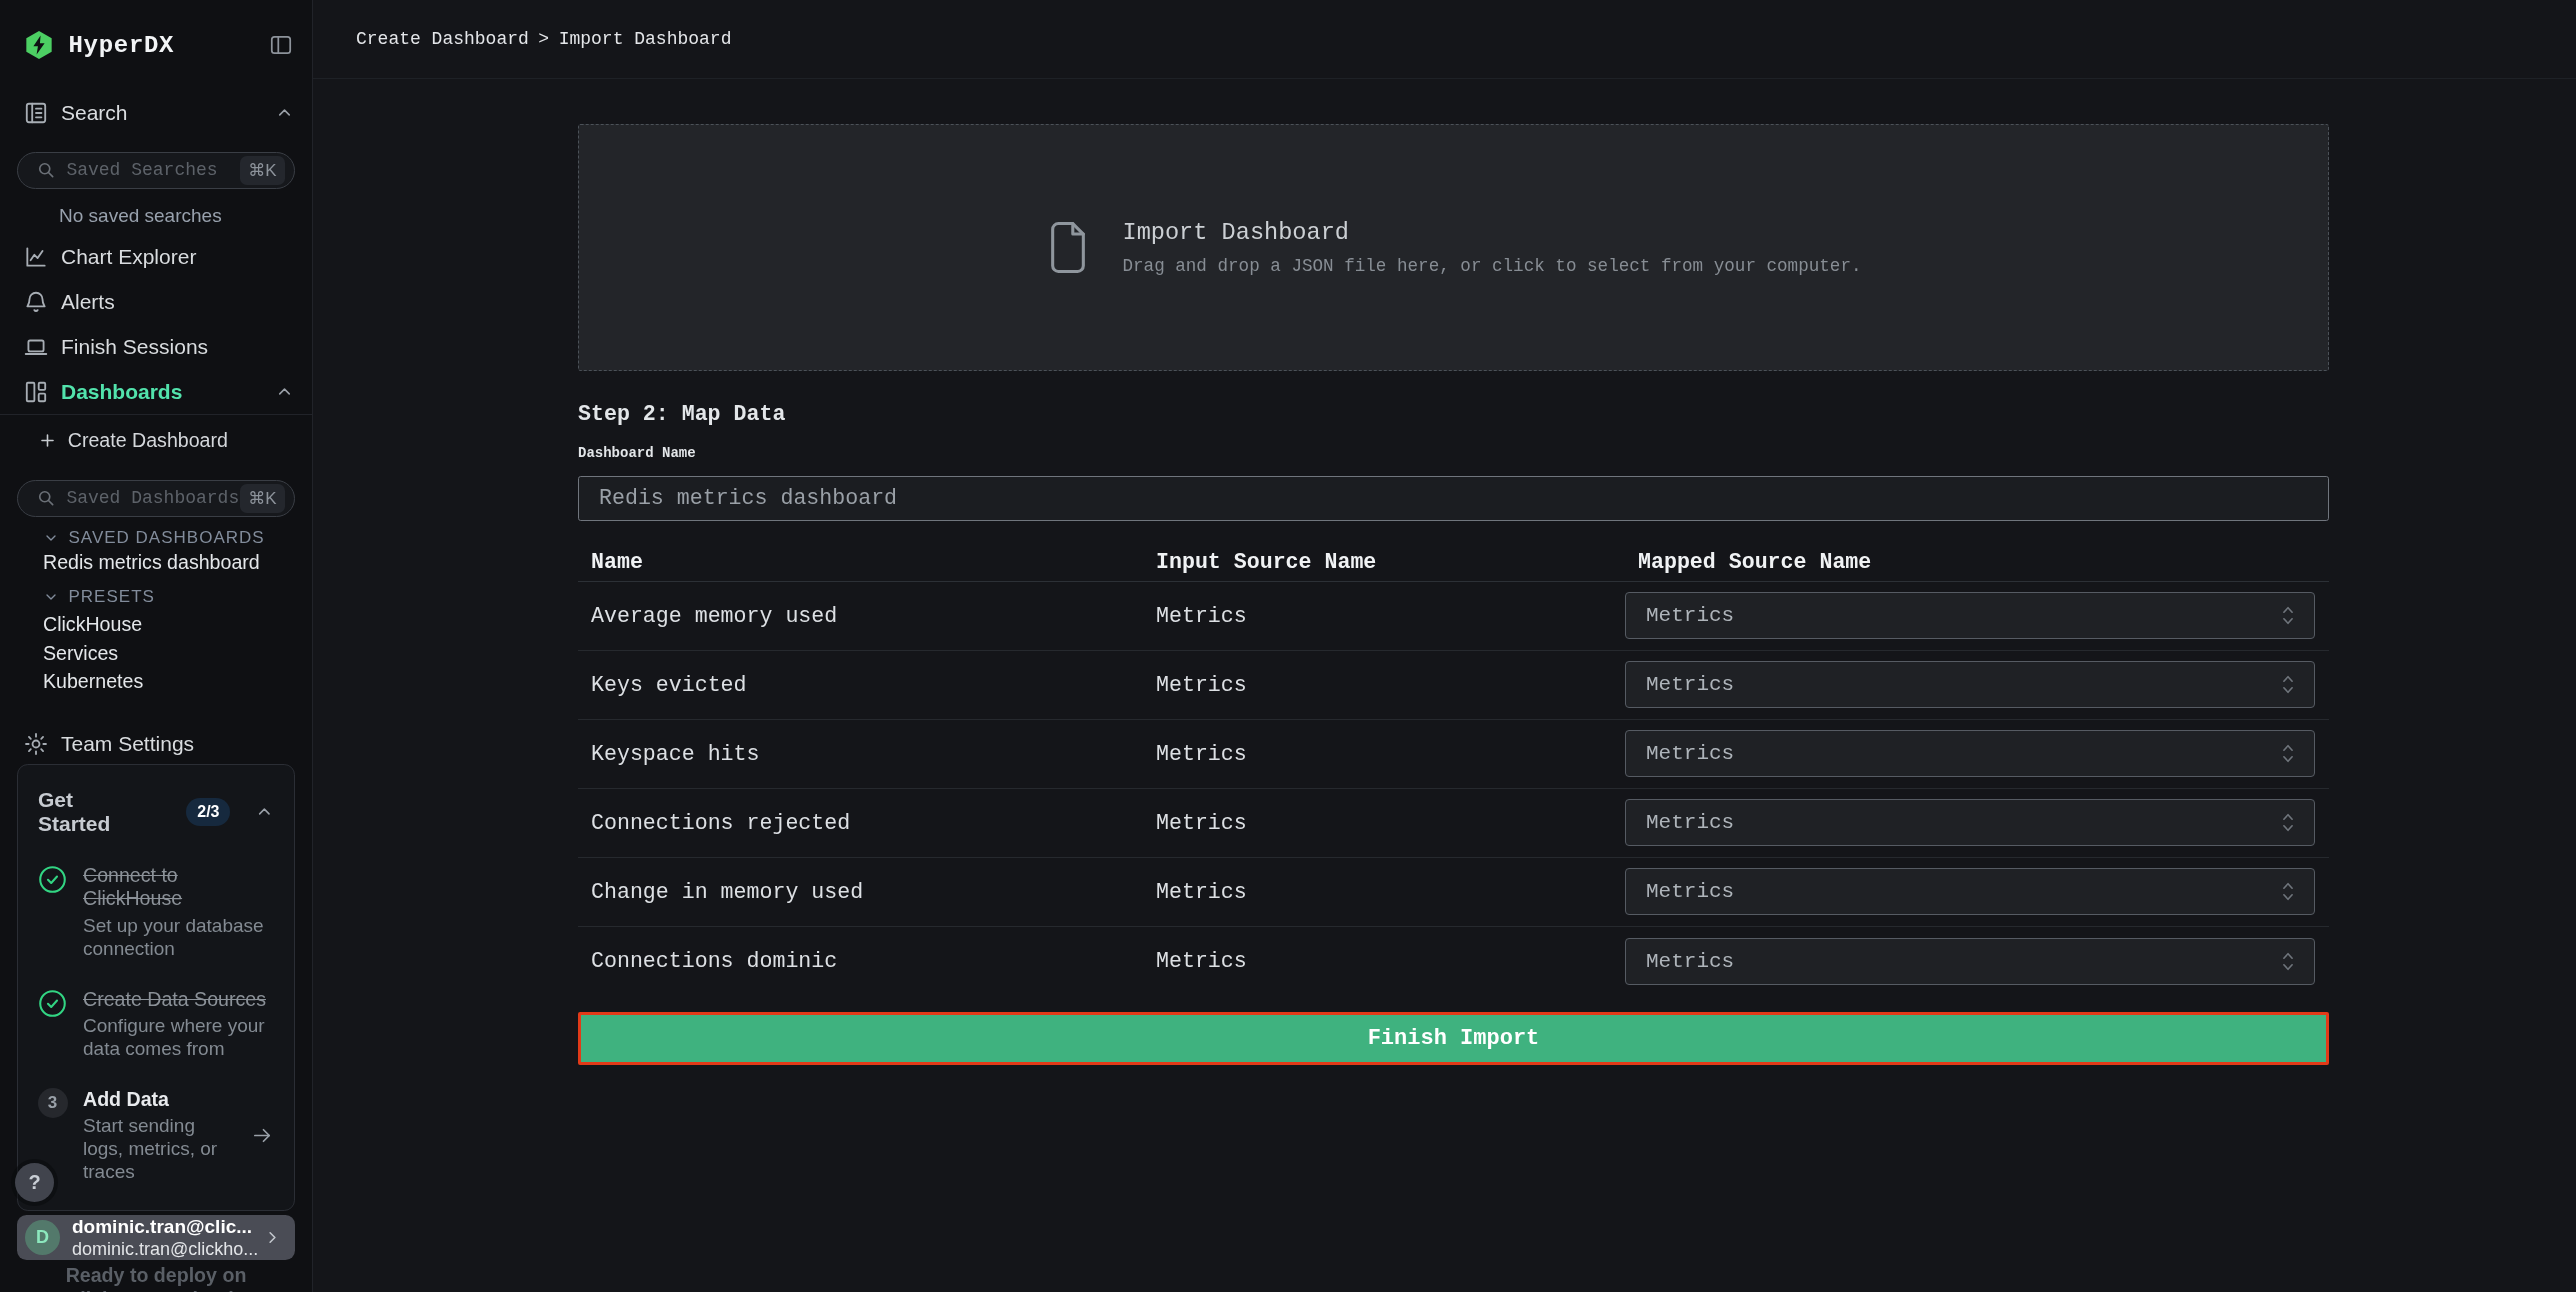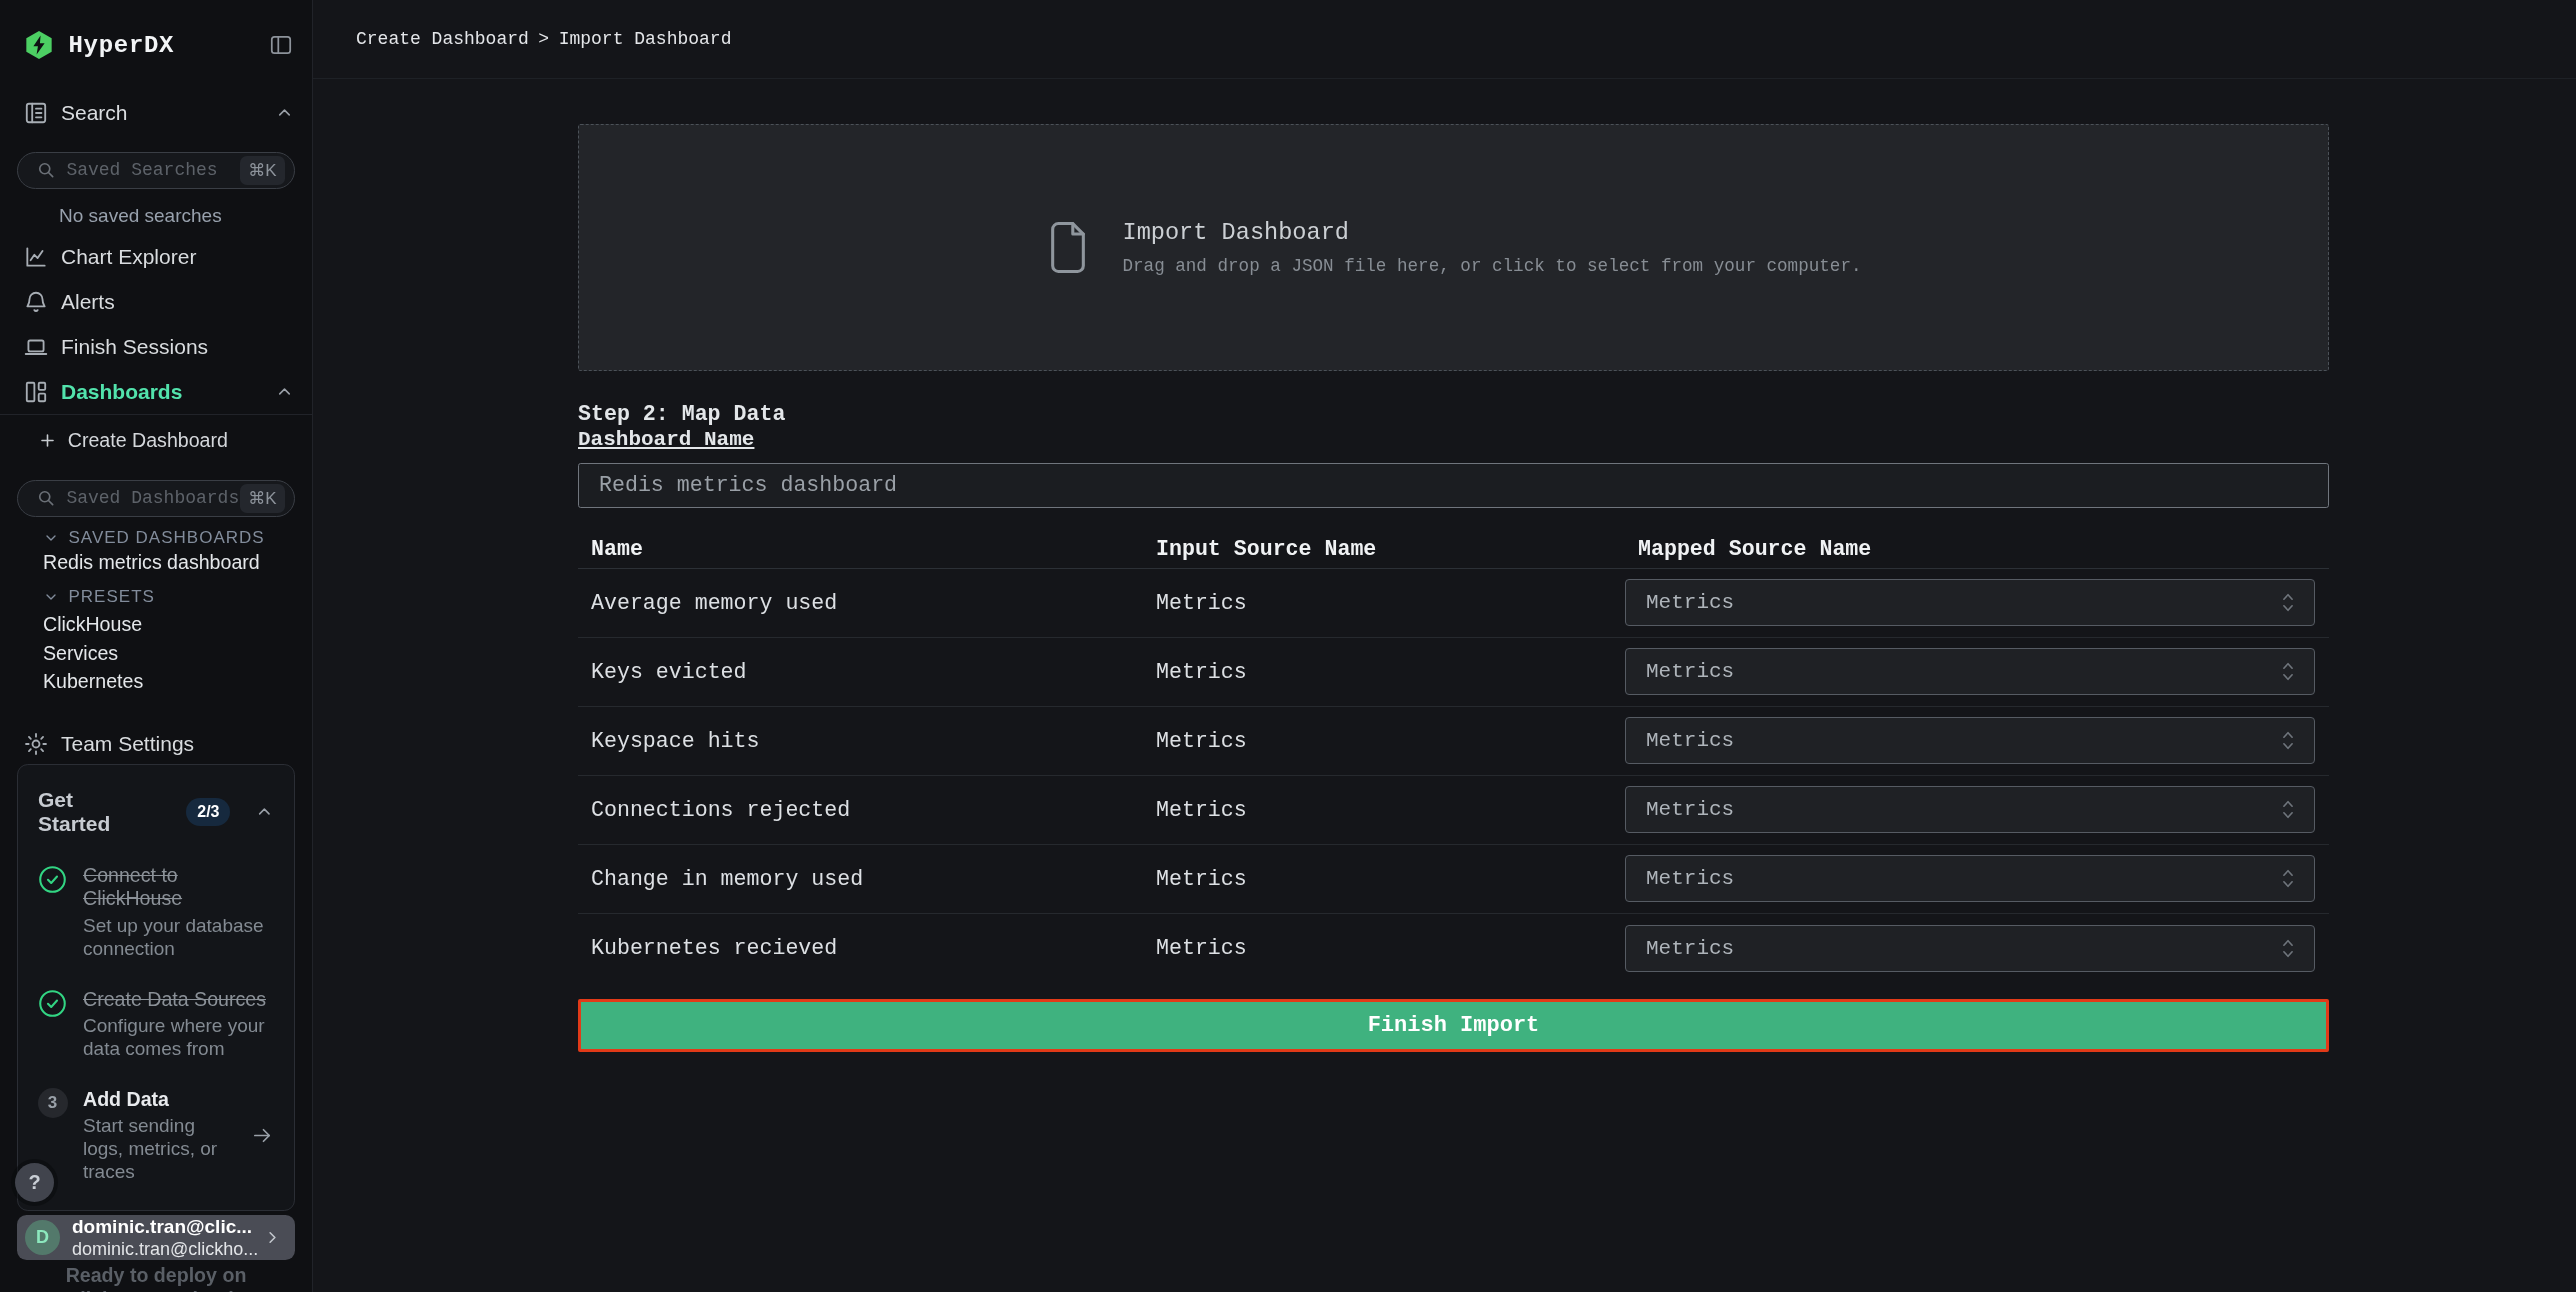--- a/index.html
+++ b/index.html
@@ -112,21 +112,21 @@
   .dropzone {
     margin-top:45px; height:247px;
     background:#232529; border:1.4px dashed #4b5158; border-radius:2.7px;
     display:flex; align-items:center; justify-content:center; gap:31px; cursor:pointer;
   }
   .file-icon { width:46px; height:59px; color:#8f969d; }
   .dz-title { font-family:"Liberation Mono","DejaVu Sans Mono",monospace; font-size:23.6px; color:#ccd0d4; }
   .dz-sub { margin-top:9.5px; font-family:"Liberation Mono","DejaVu Sans Mono",monospace; font-size:17.6px; color:#878d94; }
 
   .step-heading { margin-top:32px; font-family:"Liberation Mono","DejaVu Sans Mono",monospace; font-weight:bold; font-size:21.6px; color:#e3e6e9; line-height:22px; }
-  .field-label { margin-top:4px; font-family:"Liberation Mono","DejaVu Sans Mono",monospace; font-weight:bold; font-size:21px; color:#e3e6e9; line-height:22px;text-decoration:underline; }
+  .field-label { margin-top:17px; font-family:"Liberation Mono","DejaVu Sans Mono",monospace; font-weight:bold; font-size:14px; color:#e3e6e9; line-height:22px; }
   .name-input {
     margin-top:11.5px; width:100%; height:45px;
     background:#1b1d21; border:1.4px solid #70757d; border-radius:2.7px;
     padding:0 20px; outline:none;
     font-family:"Liberation Mono","DejaVu Sans Mono",monospace; font-size:21.6px; color:#9aa0a7;
   }
 
   .map-table { margin-top:23px; }
   .t-head, .t-row { display:grid; grid-template-columns:565px 482px 704px; align-items:center; }
   .t-head { height:38px; border-bottom:0.7px solid #2c3036; }
@@ -445,21 +445,21 @@
               <span class="val">Metrics</span>
               <svg class="updown" viewBox="0 0 24 28" fill="none" stroke="currentColor" stroke-width="2" stroke-linecap="round" stroke-linejoin="round">
                   <polyline points="7,10 12,4.5 17,10"></polyline>
                   <polyline points="7,18 12,23.5 17,18"></polyline>
                 </svg>
             </span>
           </span>
         </div>
 
         <div class="t-row">
-          <span class="td">Kubernetes recieved</span>
+          <span class="td">Connections dominic</span>
           <span class="td">Metrics</span>
           <span class="td td-select">
             <span class="select">
               <span class="val">Metrics</span>
               <svg class="updown" viewBox="0 0 24 28" fill="none" stroke="currentColor" stroke-width="2" stroke-linecap="round" stroke-linejoin="round">
                   <polyline points="7,10 12,4.5 17,10"></polyline>
                   <polyline points="7,18 12,23.5 17,18"></polyline>
                 </svg>
             </span>
           </span>

